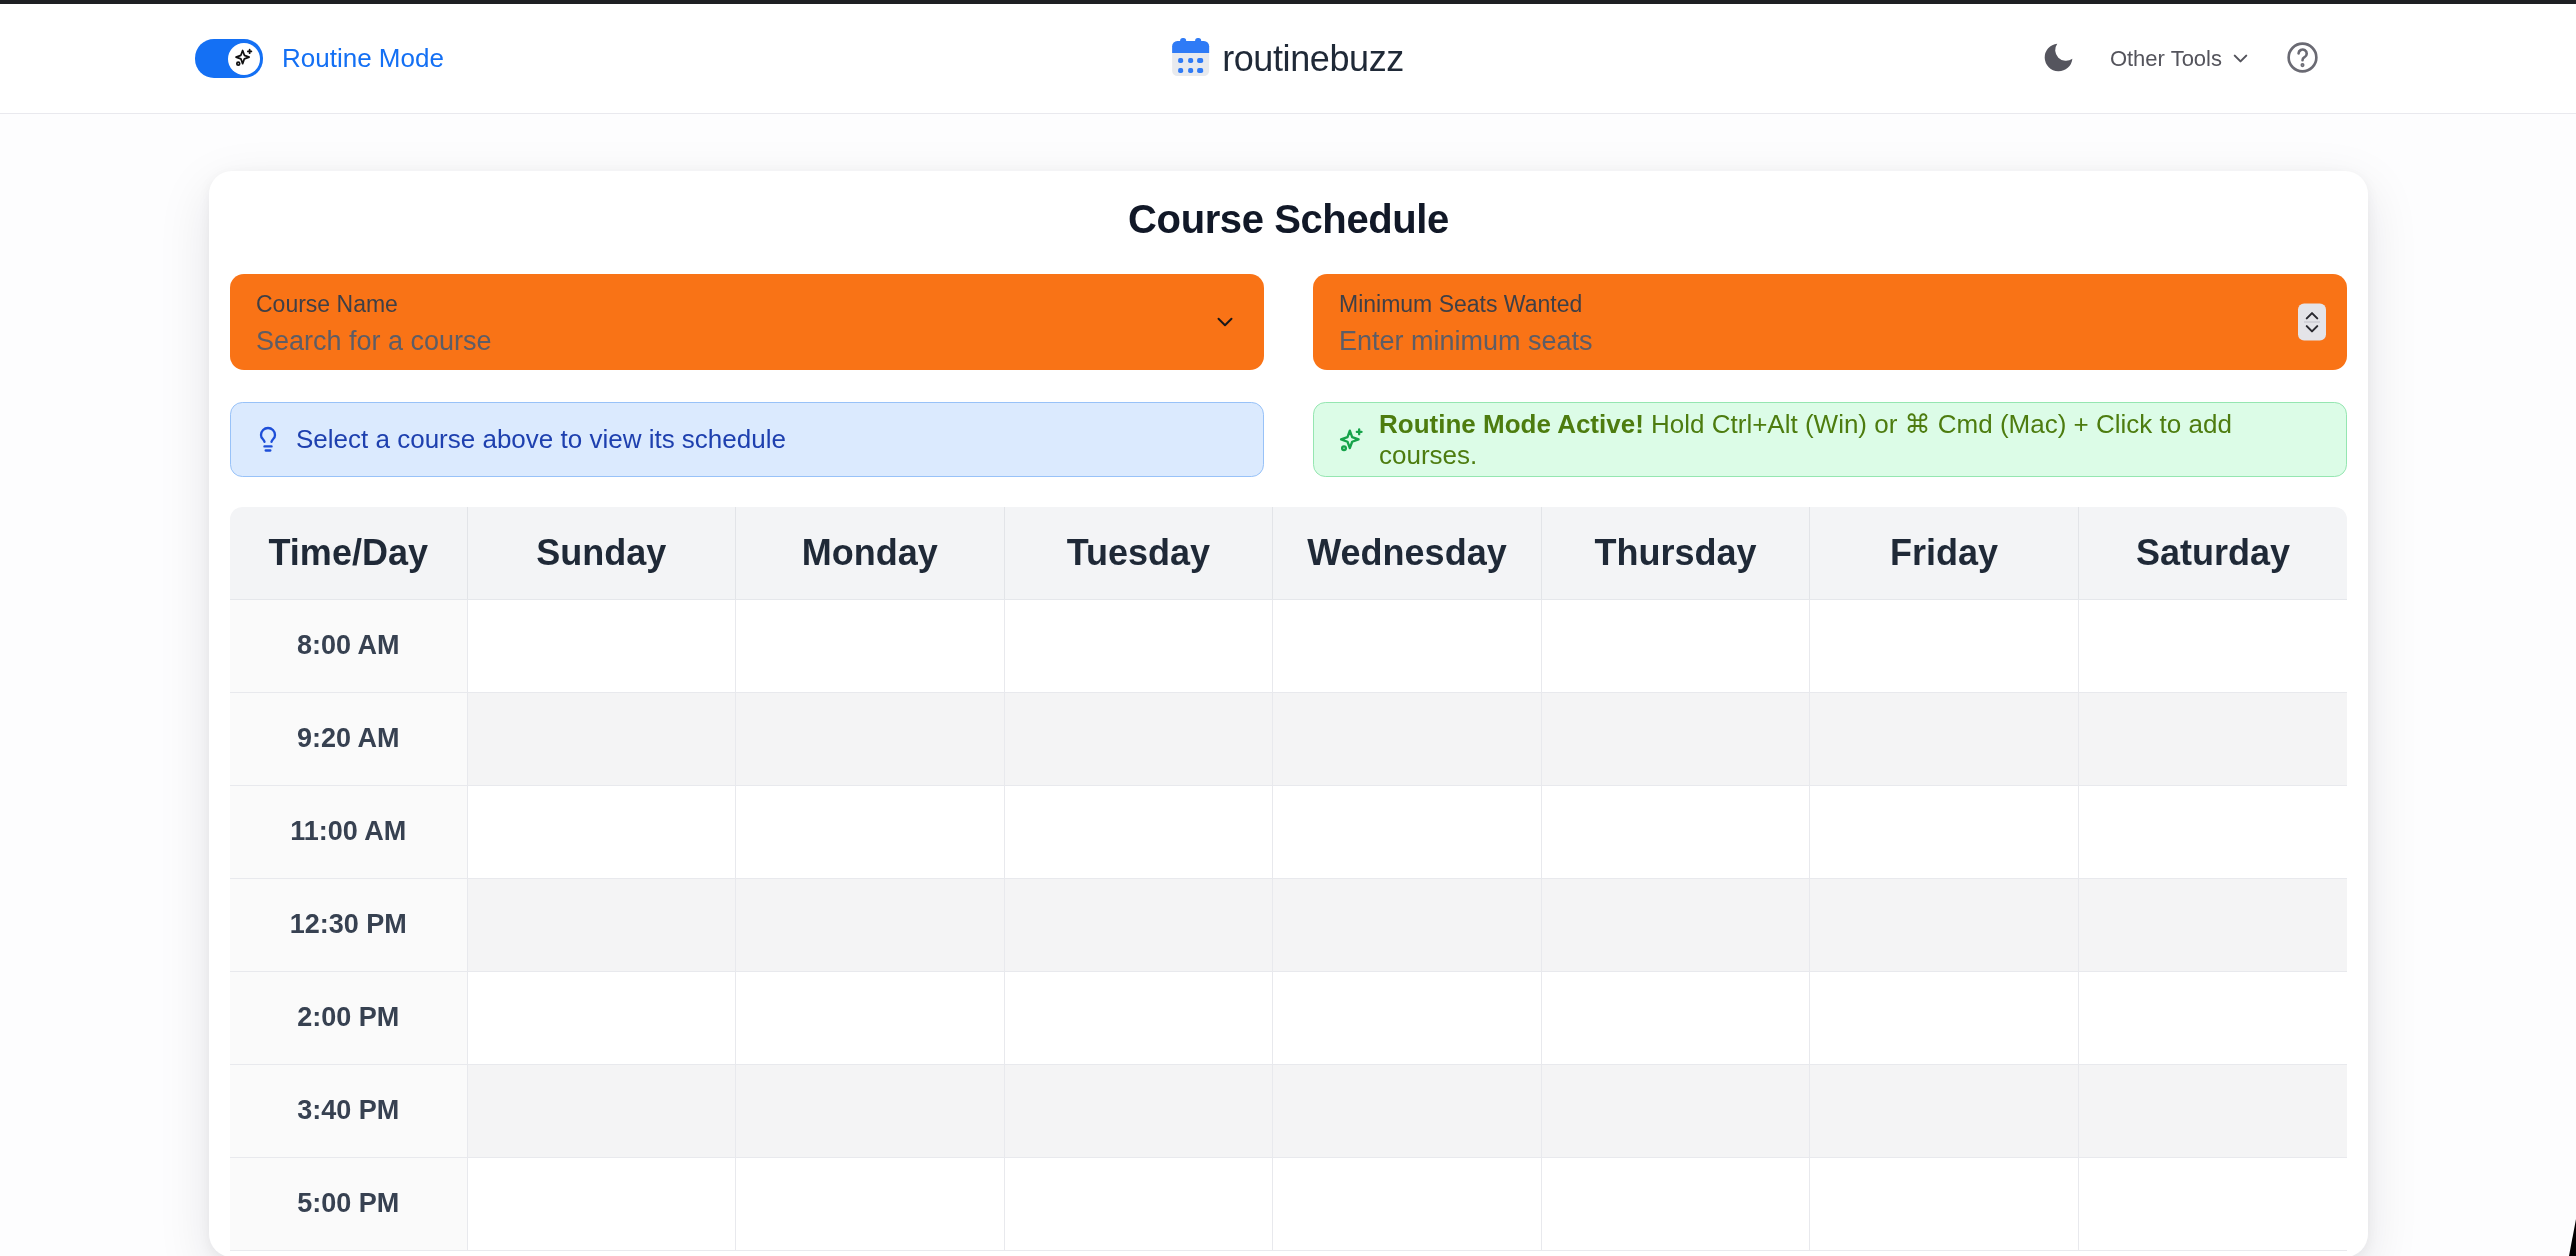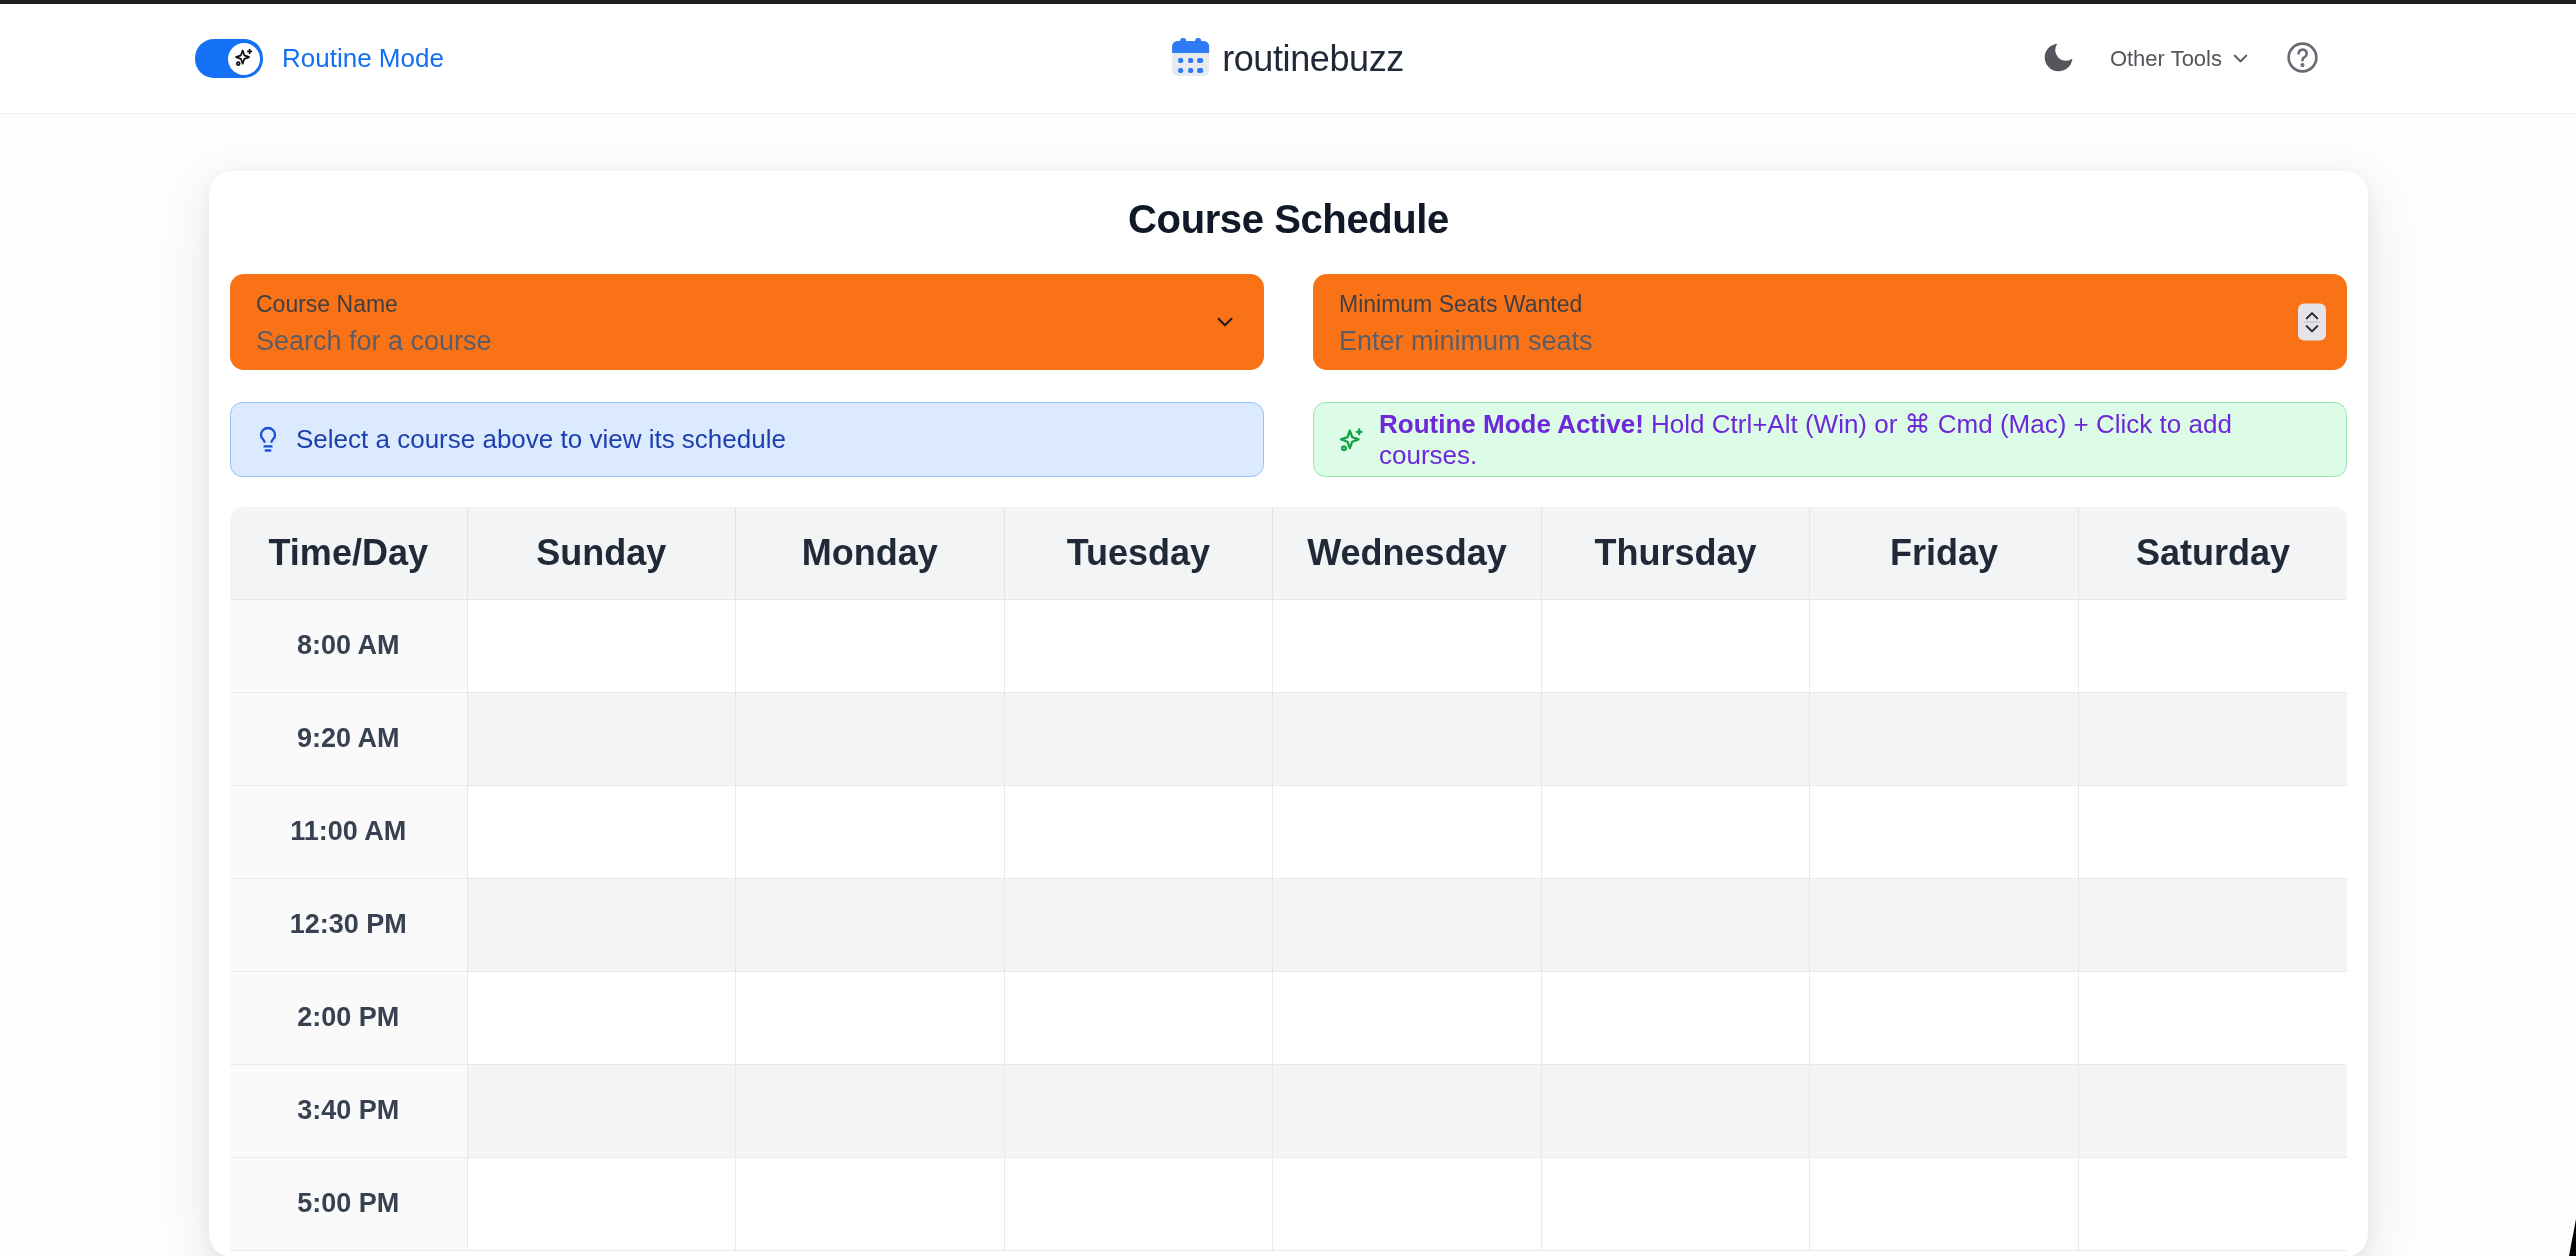--- a/index.html
+++ b/index.html
@@ -73,21 +73,21 @@
     display: flex; flex-direction: column; align-items: center; justify-content: center; cursor: pointer;
   }
   .stepper-divider { width: 16px; height: 0.9px; background: #bfbfc7; margin: 0.9px 0; }
 
   .info-row { display: flex; gap: 49px; margin-top: 32px; }
   .info-box {
     flex: 1; height: 75px; border-radius: 12.3px; border: 1.8px solid;
     display: flex; align-items: center; padding: 0 23px; gap: 14px; font-size: 26px;
   }
   .info-blue { background: #dbeafe; border-color: #98c2f8; color: #1e40af; }
-  .info-green { background: #dcfce7; border-color: #95e6b1; color: #6d28d9; }
+  .info-green { background: #dcfce7; border-color: #95e6b1; color: #4d7c0f; }
   .info-green b { font-weight: 700; }
   .info-box svg { flex: none; }
 
   
   .table-wrap { margin-top: 30px; border-radius: 12.3px 12.3px 0 0; overflow: hidden; }
   table.schedule { width: 100%; border-collapse: collapse; table-layout: fixed; }
   table.schedule col.time-col { width: 237px; }
   table.schedule th {
     height: 92px; background: #f3f4f6; font-size: 36px; font-weight: 700; color: #1f2937;
     border-right: 0.9px solid #e2e4e8; border-bottom: 0.9px solid #e5e7eb; text-align: center;

